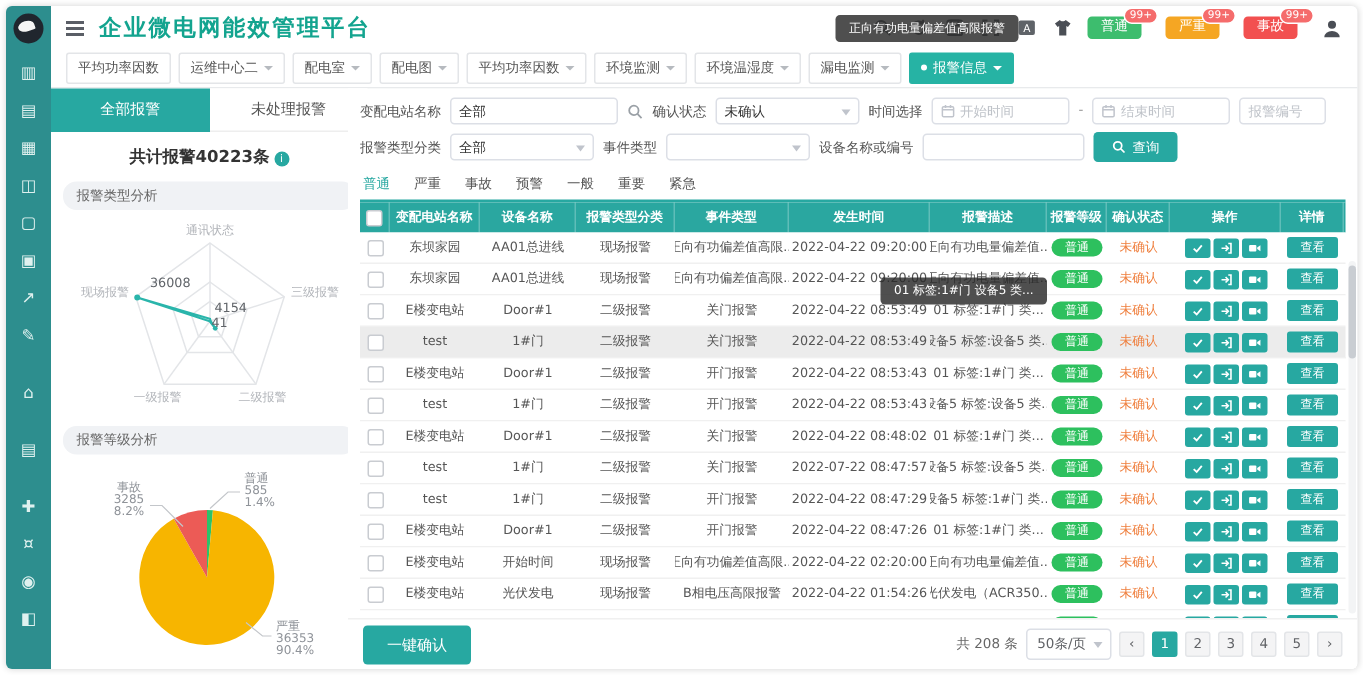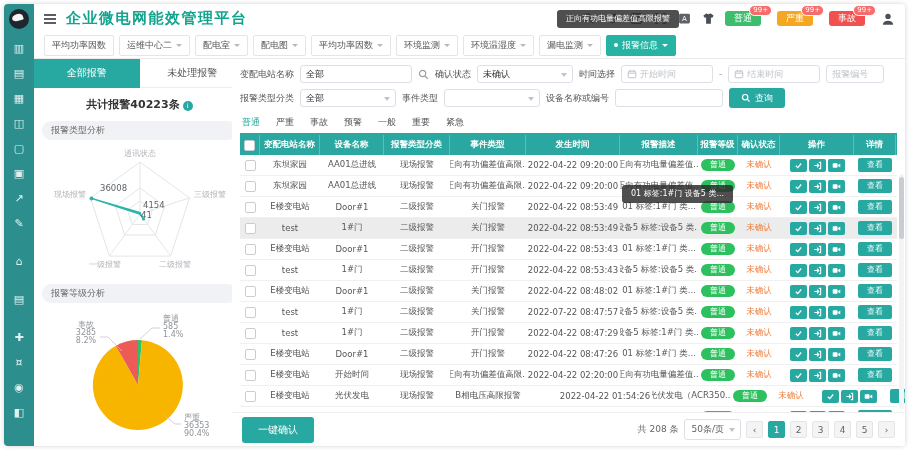--- a/index.html
+++ b/index.html
@@ -822,21 +822,21 @@
             </div>
           </div>
           <div class="trow">
             <div class="td" style="width: 20px; flex: 0 0 20px;">
               <span class="cb"></span>
             </div>
             <div class="td" title="E楼变电站" style="width: 60px; flex: 0 0 60px;">E楼变电站</div>
             <div class="td" title="光伏发电" style="width: 64px; flex: 0 0 64px;">光伏发电</div>
             <div class="td" title="现场报警" style="width: 66px; flex: 0 0 66px;">现场报警</div>
             <div class="td" title="B相电压高限报警" style="width: 76px; flex: 0 0 76px;">B相电压高限报警</div>
-            <div class="td" title="2022-04-22 01:54:26" style="width: 94px; flex: 0 0 94px; margin-left: 32px;">2022-04-22 01:54:26</div>
+            <div class="td" title="2022-04-22 01:54:26" style="width: 94px; flex: 0 0 94px;">2022-04-22 01:54:26</div>
             <div class="td" title="光伏发电（ACR350..." style="width: 78px; flex: 0 0 78px;">光伏发电（ACR350...</div>
             <div class="td" style="width: 40px; flex: 0 0 40px;">
               <span class="badge">普通</span>
             </div>
             <div class="td" style="width: 42px; flex: 0 0 42px;">
               <span class="status-un">未确认</span>
             </div>
             <div class="td" style="width: 74px; flex: 0 0 74px;">
               <span class="opbtn">
                 <svg viewBox="0 0 10 10" width="9" height="9" fill="none" stroke="#fff" stroke-width="1.4">
@@ -919,16 +919,16 @@
         <span class="pg">›</span>
       </div>
     </div>
 
     <div class="vscroll">
           <span class="vthumb"></span>
         </div>
   </div>
 
   <div class="tooltip" style="left:553px;top:6px;max-width:210px;">正向有功电量偏差值高限报警</div>
-  <div class="tooltip" style="left:618px;top:181px;">01 标签:1#门 设备5 类...</div>
+  <div class="tooltip" style="left:583px;top:181px;">01 标签:1#门 设备5 类...</div>
 
  </div>
 </div>
 
 </body></html>

